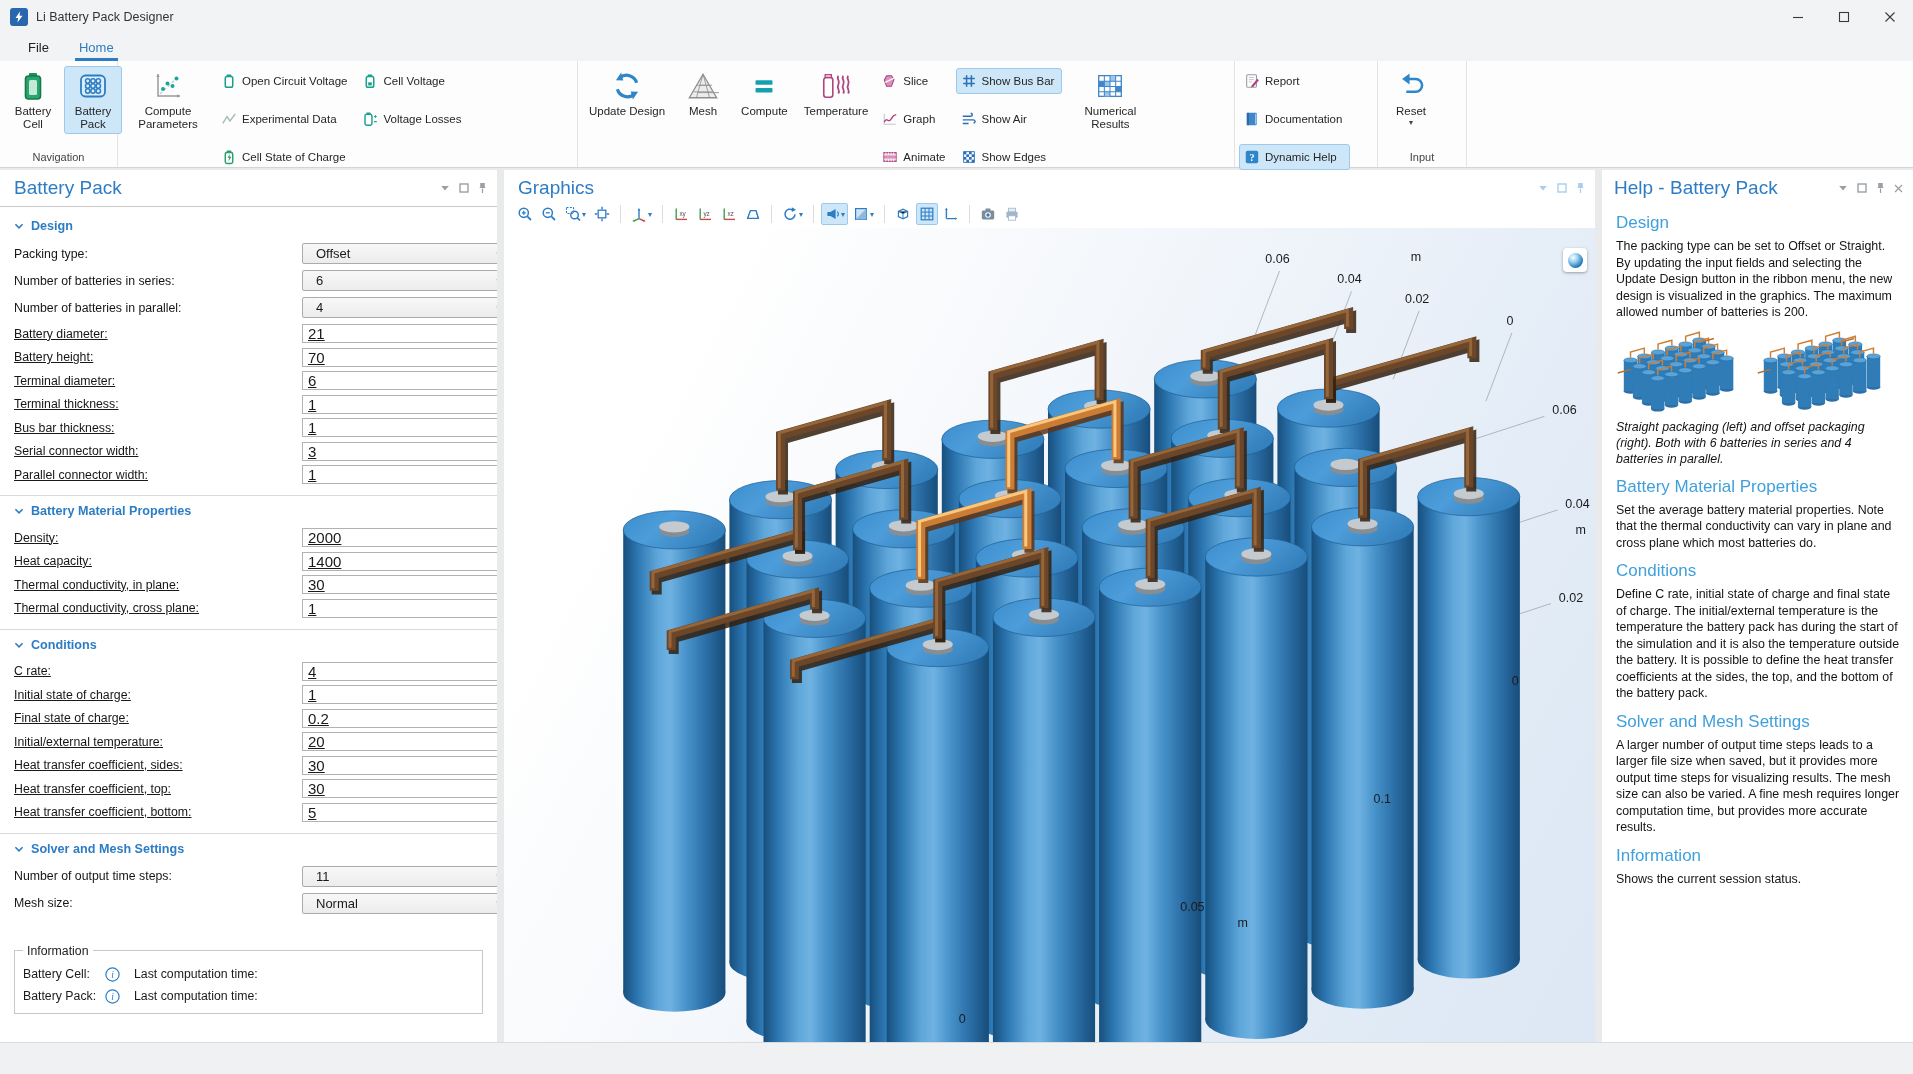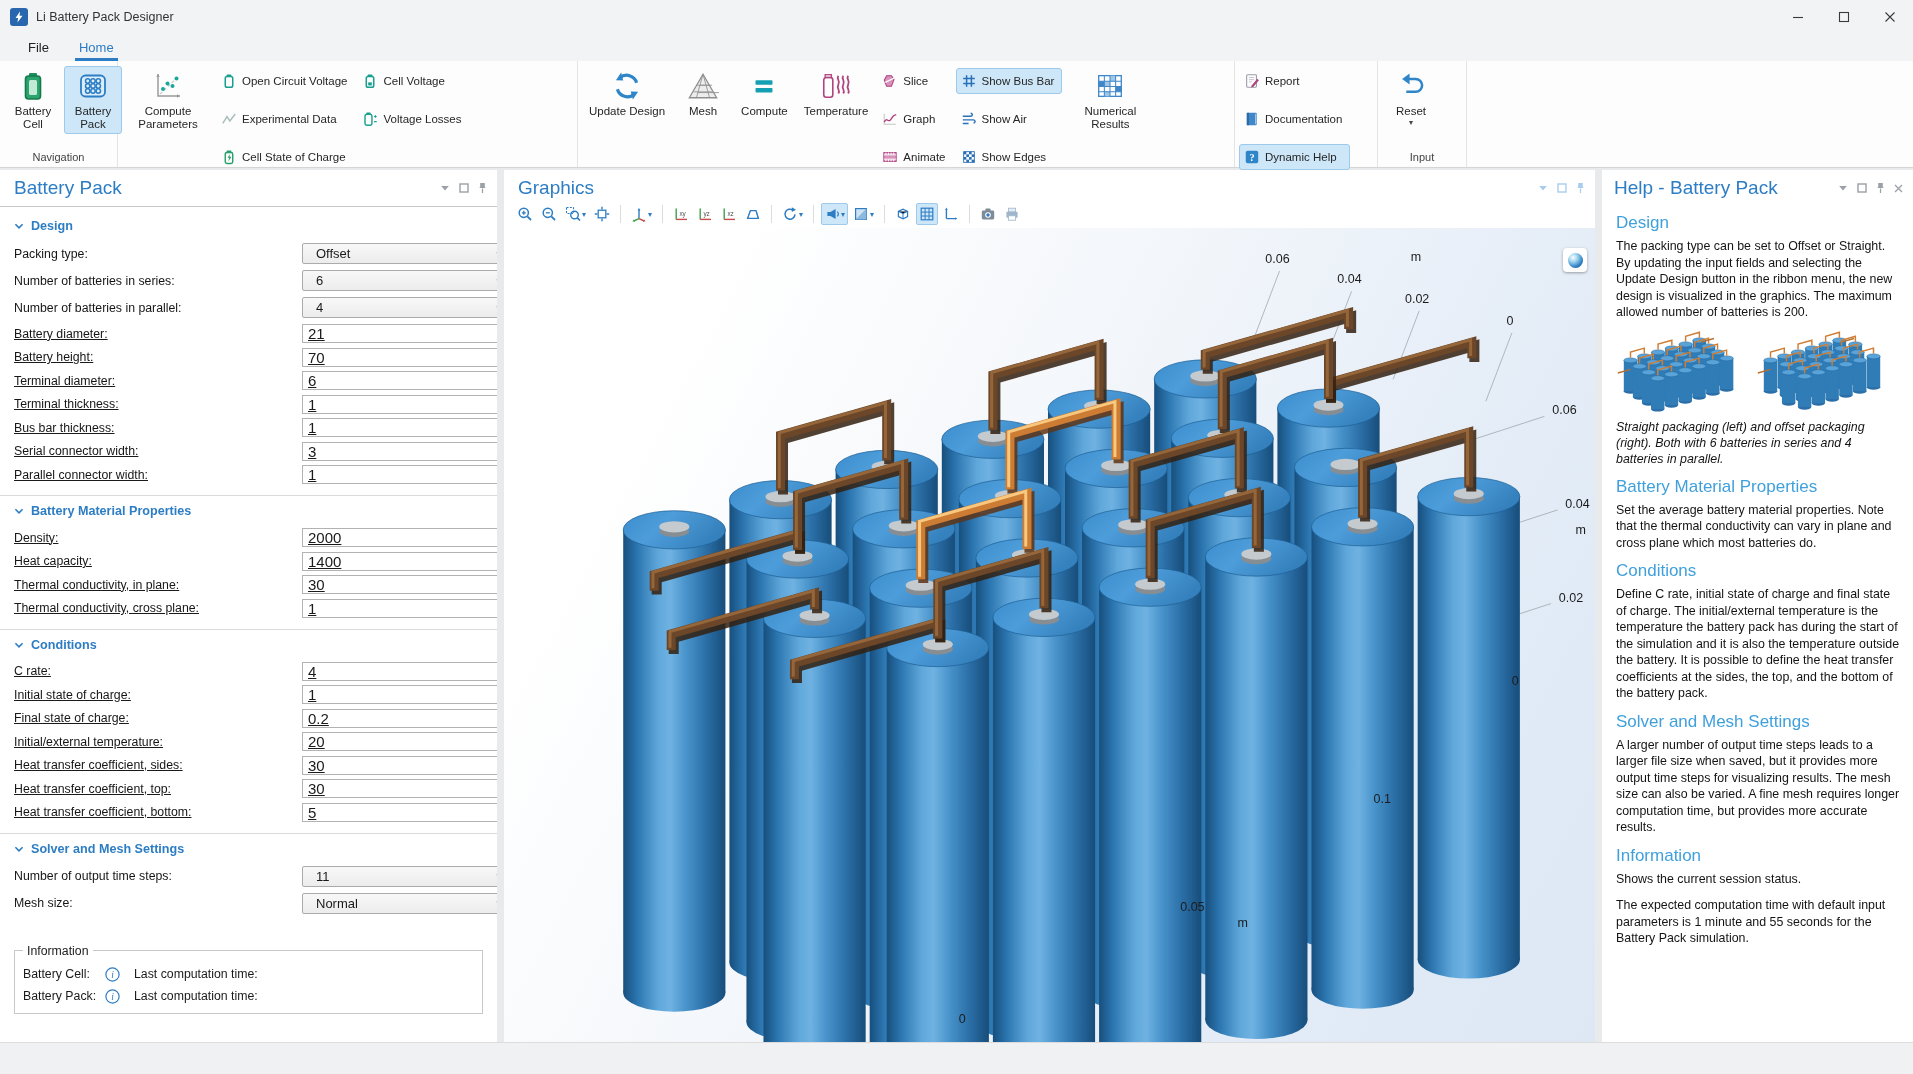--- a/index.html
+++ b/index.html
@@ -1232,19 +1232,18 @@
         </div>
         <p class="help-caption">Straight packaging (left) and offset packaging (right). Both with 6 batteries in series and 4 batteries in parallel.</p>
         <h2 class="help-h">Battery Material Properties</h2>
         <p class="help-p">Set the average battery material properties. Note that the thermal conductivity can vary in plane and cross plane which most batteries do.</p>
         <h2 class="help-h">Conditions</h2>
         <p class="help-p">Define C rate, initial state of charge and final state of charge. The initial/external temperature is the temperature the battery pack has during the start of the simulation and it is also the temperature outside the battery. It is possible to define the heat transfer coefficients at the sides,  the top, and the bottom of the battery pack.</p>
         <h2 class="help-h">Solver and Mesh Settings</h2>
         <p class="help-p">A larger number of output time steps leads to a larger file size when saved, but it provides more output time steps for visualizing results. The mesh size can also be varied. A fine mesh requires longer computation time, but provides more accurate results.</p>
         <h2 class="help-h">Information</h2>
         <p class="help-p">Shows the current session status.</p>
-        <p class="help-p">The expected computation time with default input parameters is 1 minute and 55 seconds for the Battery Pack simulation.</p>
       </div>
   </div>
 
 </div>
 
 <div class="statusbar"></div>
 
 </body></html>

